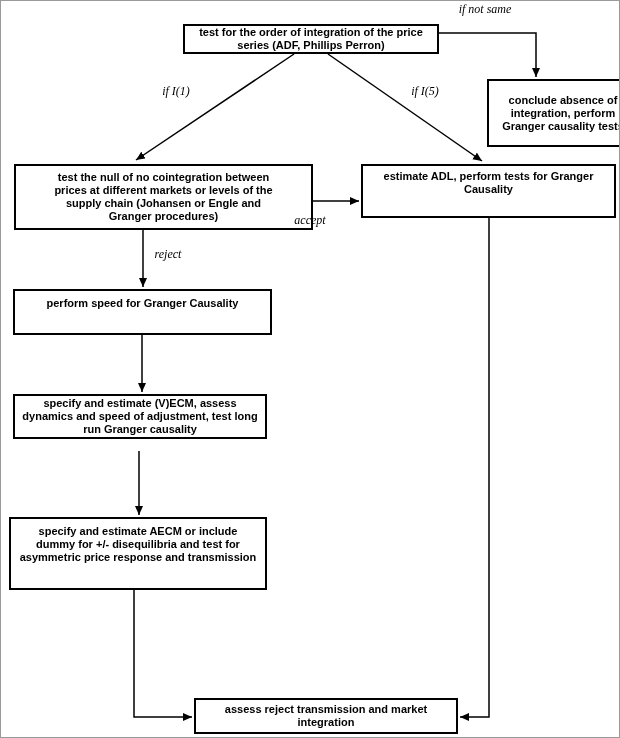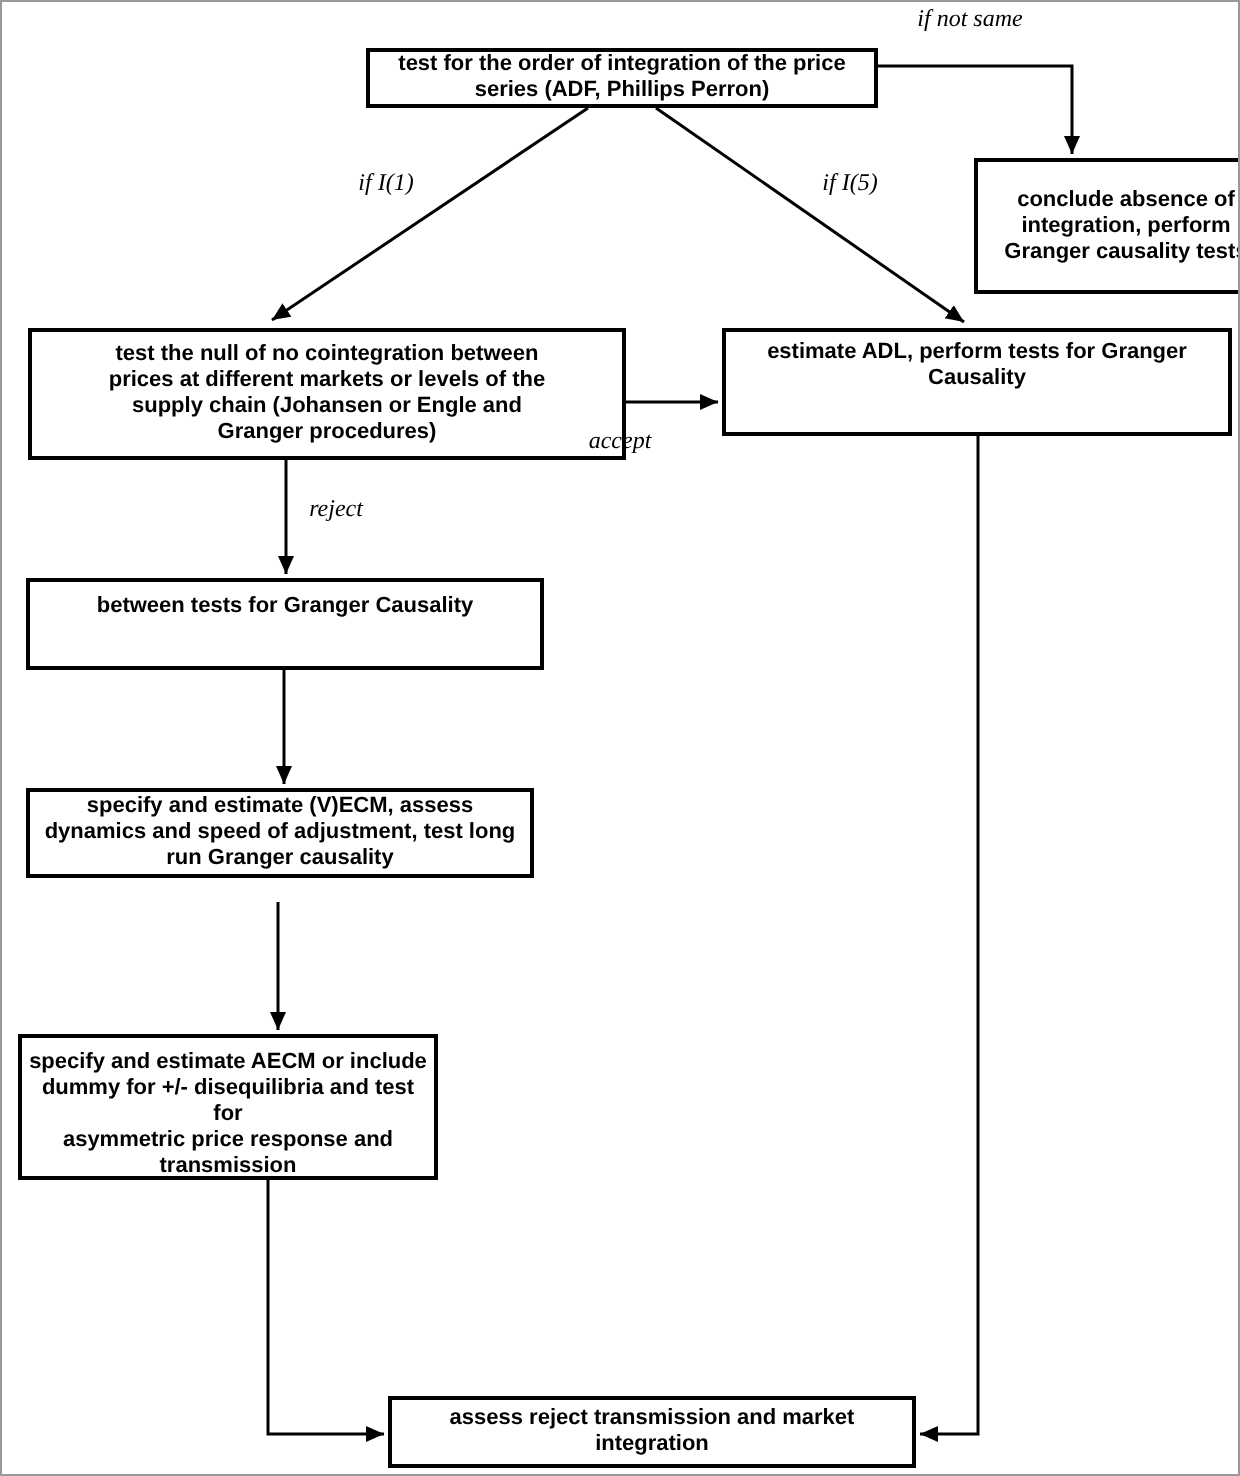--- a/index.html
+++ b/index.html
@@ -47,25 +47,25 @@
     text-align: center;
     white-space: nowrap;
   }
   
   #node-order    { left: 182px; top: 23px;  width: 256px; height: 30px; }
   #node-conclude { left: 486px; top: 78px;  width: 152px; height: 68px; }
   #node-coint    { left: 13px;  top: 163px; width: 299px; height: 66px; }
   #node-adl      { left: 360px; top: 163px; width: 255px; height: 54px; }
   #node-granger  { left: 12px;  top: 288px; width: 259px; height: 46px; padding-top: 6px; }
   #node-vecm     { left: 12px;  top: 393px; width: 254px; height: 45px; }
-  #node-aecm     { left: 8px;   top: 516px; width: 210px; height: 73px; padding-top: 6px; }
+  #node-aecm     { left: 8px;   top: 516px; width: 258px; height: 73px; padding-top: 6px; }
   #node-assess   { left: 193px; top: 697px; width: 264px; height: 36px; }
   
   #label-if-not-same { left: 448px; top: 2px;   width: 72px; }
-  #label-if-i1       { left: 160px; top: 84px;  width: 64px; }
+  #label-if-i1       { left: 143px; top: 84px;  width: 64px; }
   #label-if-i0       { left: 392px; top: 84px;  width: 64px; }
   #label-accept      { left: 282px; top: 213px; width: 54px; }
   #label-reject      { left: 144px; top: 247px; width: 46px; }
 </style>
 </head>
 <body>
 
 <div id="canvas">
 
   <svg id="connectors" viewBox="0 0 620 738" xmlns="http://www.w3.org/2000/svg">
@@ -104,21 +104,21 @@
 supply chain (Johansen or Engle and
 Granger procedures)</span>
   </div>
 
   <div class="node top-align" id="node-adl">
     <span>estimate ADL, perform tests for Granger
 Causality</span>
   </div>
 
   <div class="node top-align" id="node-granger">
-    <span>between tests for Granger Causality</span>
+    <span>perform speed for Granger Causality</span>
   </div>
 
   <div class="node" id="node-vecm">
     <span>specify and estimate (V)ECM, assess
 dynamics and speed of adjustment,  test long
 run Granger causality</span>
   </div>
 
   <div class="node top-align" id="node-aecm">
     <span>specify and estimate AECM  or include

